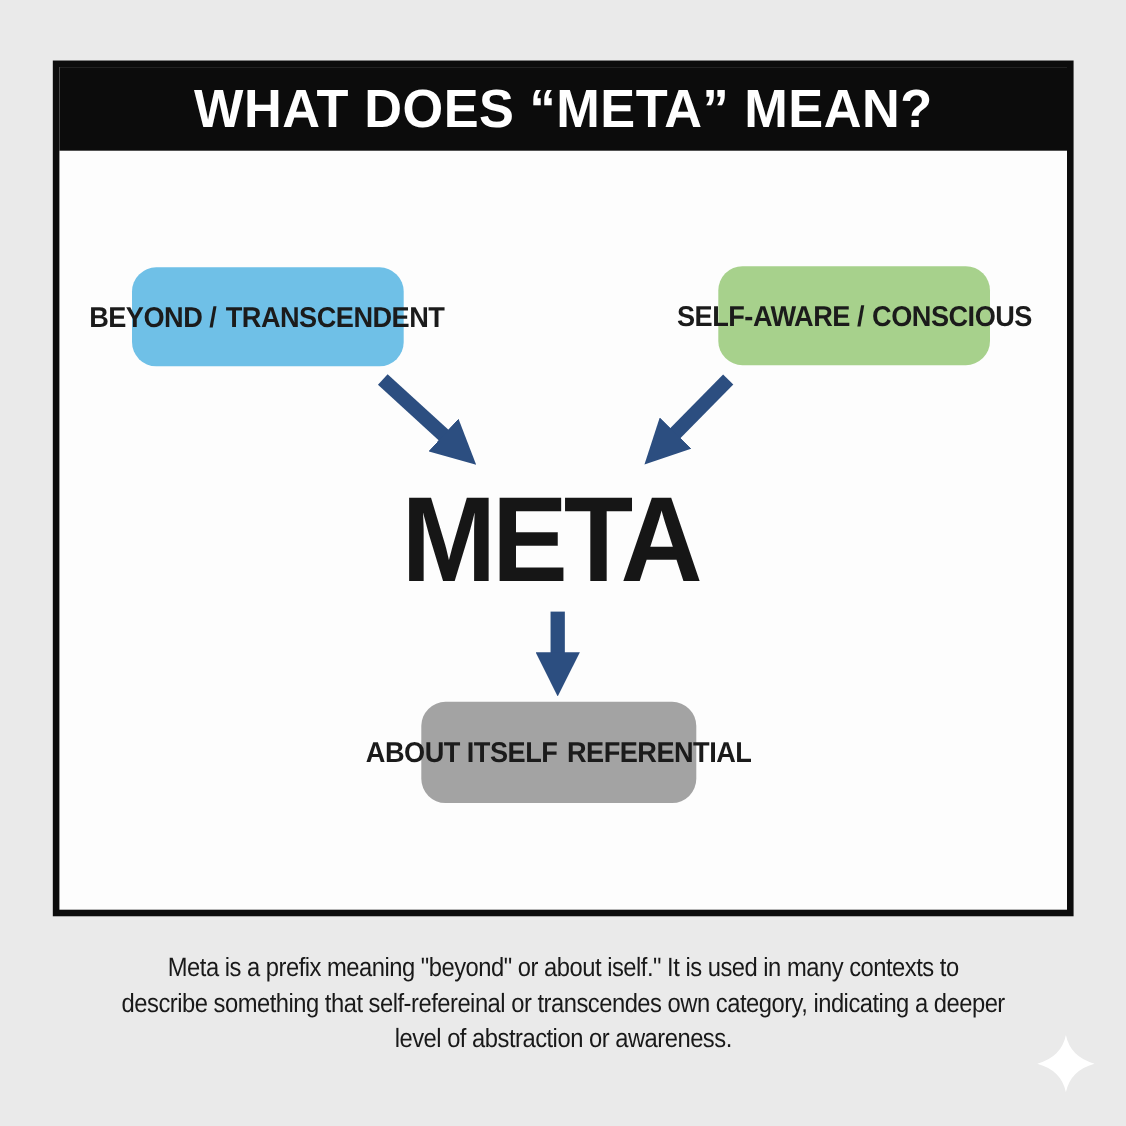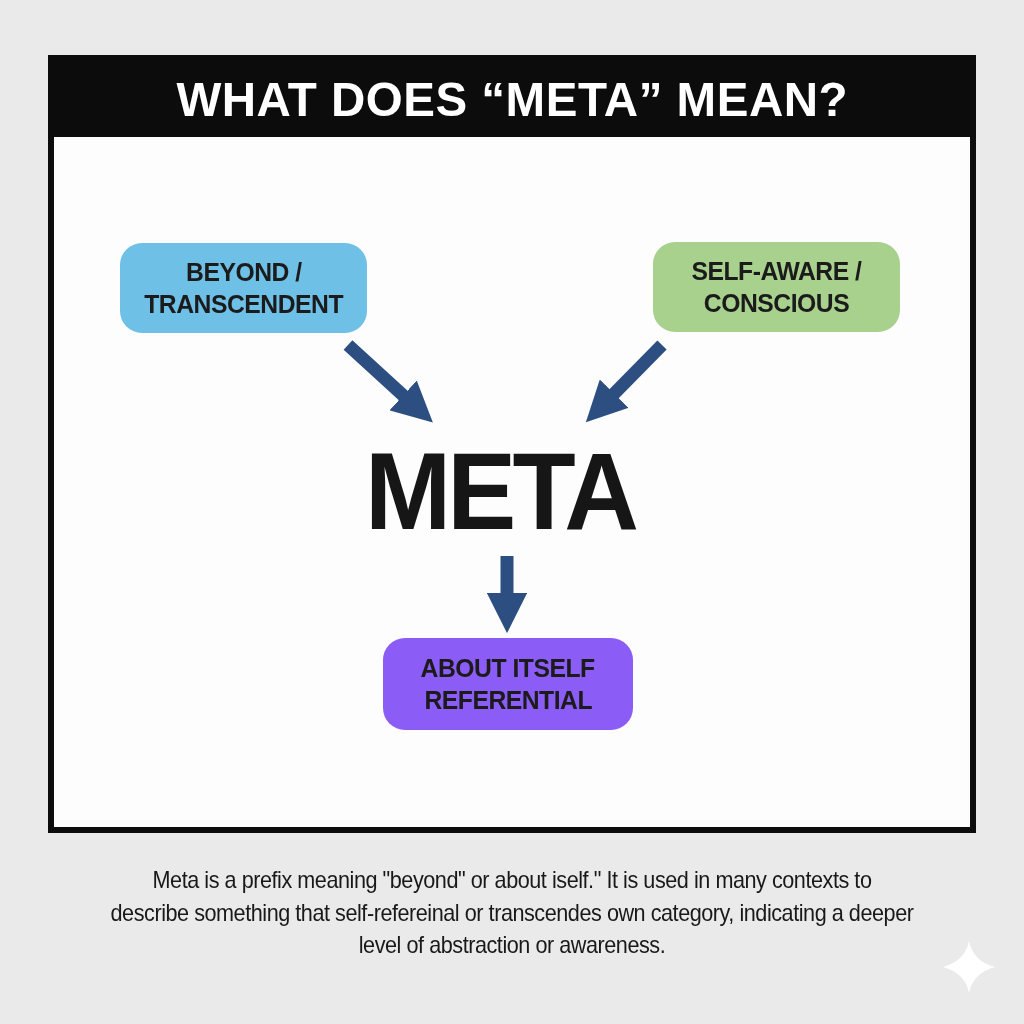--- a/index.html
+++ b/index.html
@@ -27,21 +27,21 @@
   }
   .header h1{
     margin:0;color:#ffffff;
     font-size:49px;font-weight:bold;letter-spacing:0.5px;
     transform:scaleX(0.97);white-space:nowrap;
   }
 
   
   .node{
     position:absolute;width:247px;height:90px;border-radius:22px;
-    display:flex;flex-direction:column;align-items:center;justify-content:center;
+    display:flex;flex-direction:row;align-items:center;justify-content:center;
     color:#1b1b1b;font-weight:bold;font-size:26px;line-height:32px;
     letter-spacing:-0.5px;text-align:center;
   }
   .node .lbl{transform:scaleX(0.95);white-space:nowrap;}
   .node-beyond{left:120px;top:243px;}
   .node-selfaware{left:653px;top:242px;justify-content:center;}
   .node-about{left:383px;top:638px;width:250px;height:92px;}
 
   .meta-term{
     position:absolute;left:250px;top:436px;width:500px;
@@ -76,21 +76,21 @@
     <div class="lbl">TRANSCENDENT</div>
   </div>
 
   <div class="node node-selfaware" style="background: rgb(167, 209, 140);">
     <div class="lbl">SELF-AWARE /</div>
     <div class="lbl">CONSCIOUS</div>
   </div>
 
   <div class="meta-term">META</div>
 
-  <div class="node node-about" style="background: #8b5cf6;">
+  <div class="node node-about" style="background: #a3a3a3;">
     <div class="lbl">ABOUT ITSELF</div>
     <div class="lbl">REFERENTIAL</div>
   </div>
 
   <svg class="overlay" viewBox="0 0 1024 1024" xmlns="http://www.w3.org/2000/svg">
     <defs>
       <marker id="ah" viewBox="0 0 10 10" refX="5" refY="5" markerWidth="3.1" markerHeight="3.1" orient="auto-start-reverse" markerUnits="strokeWidth">
         <path d="M 0 0 L 10 5 L 0 10 z" fill="#2c4e80"></path>
       </marker>
     </defs>

